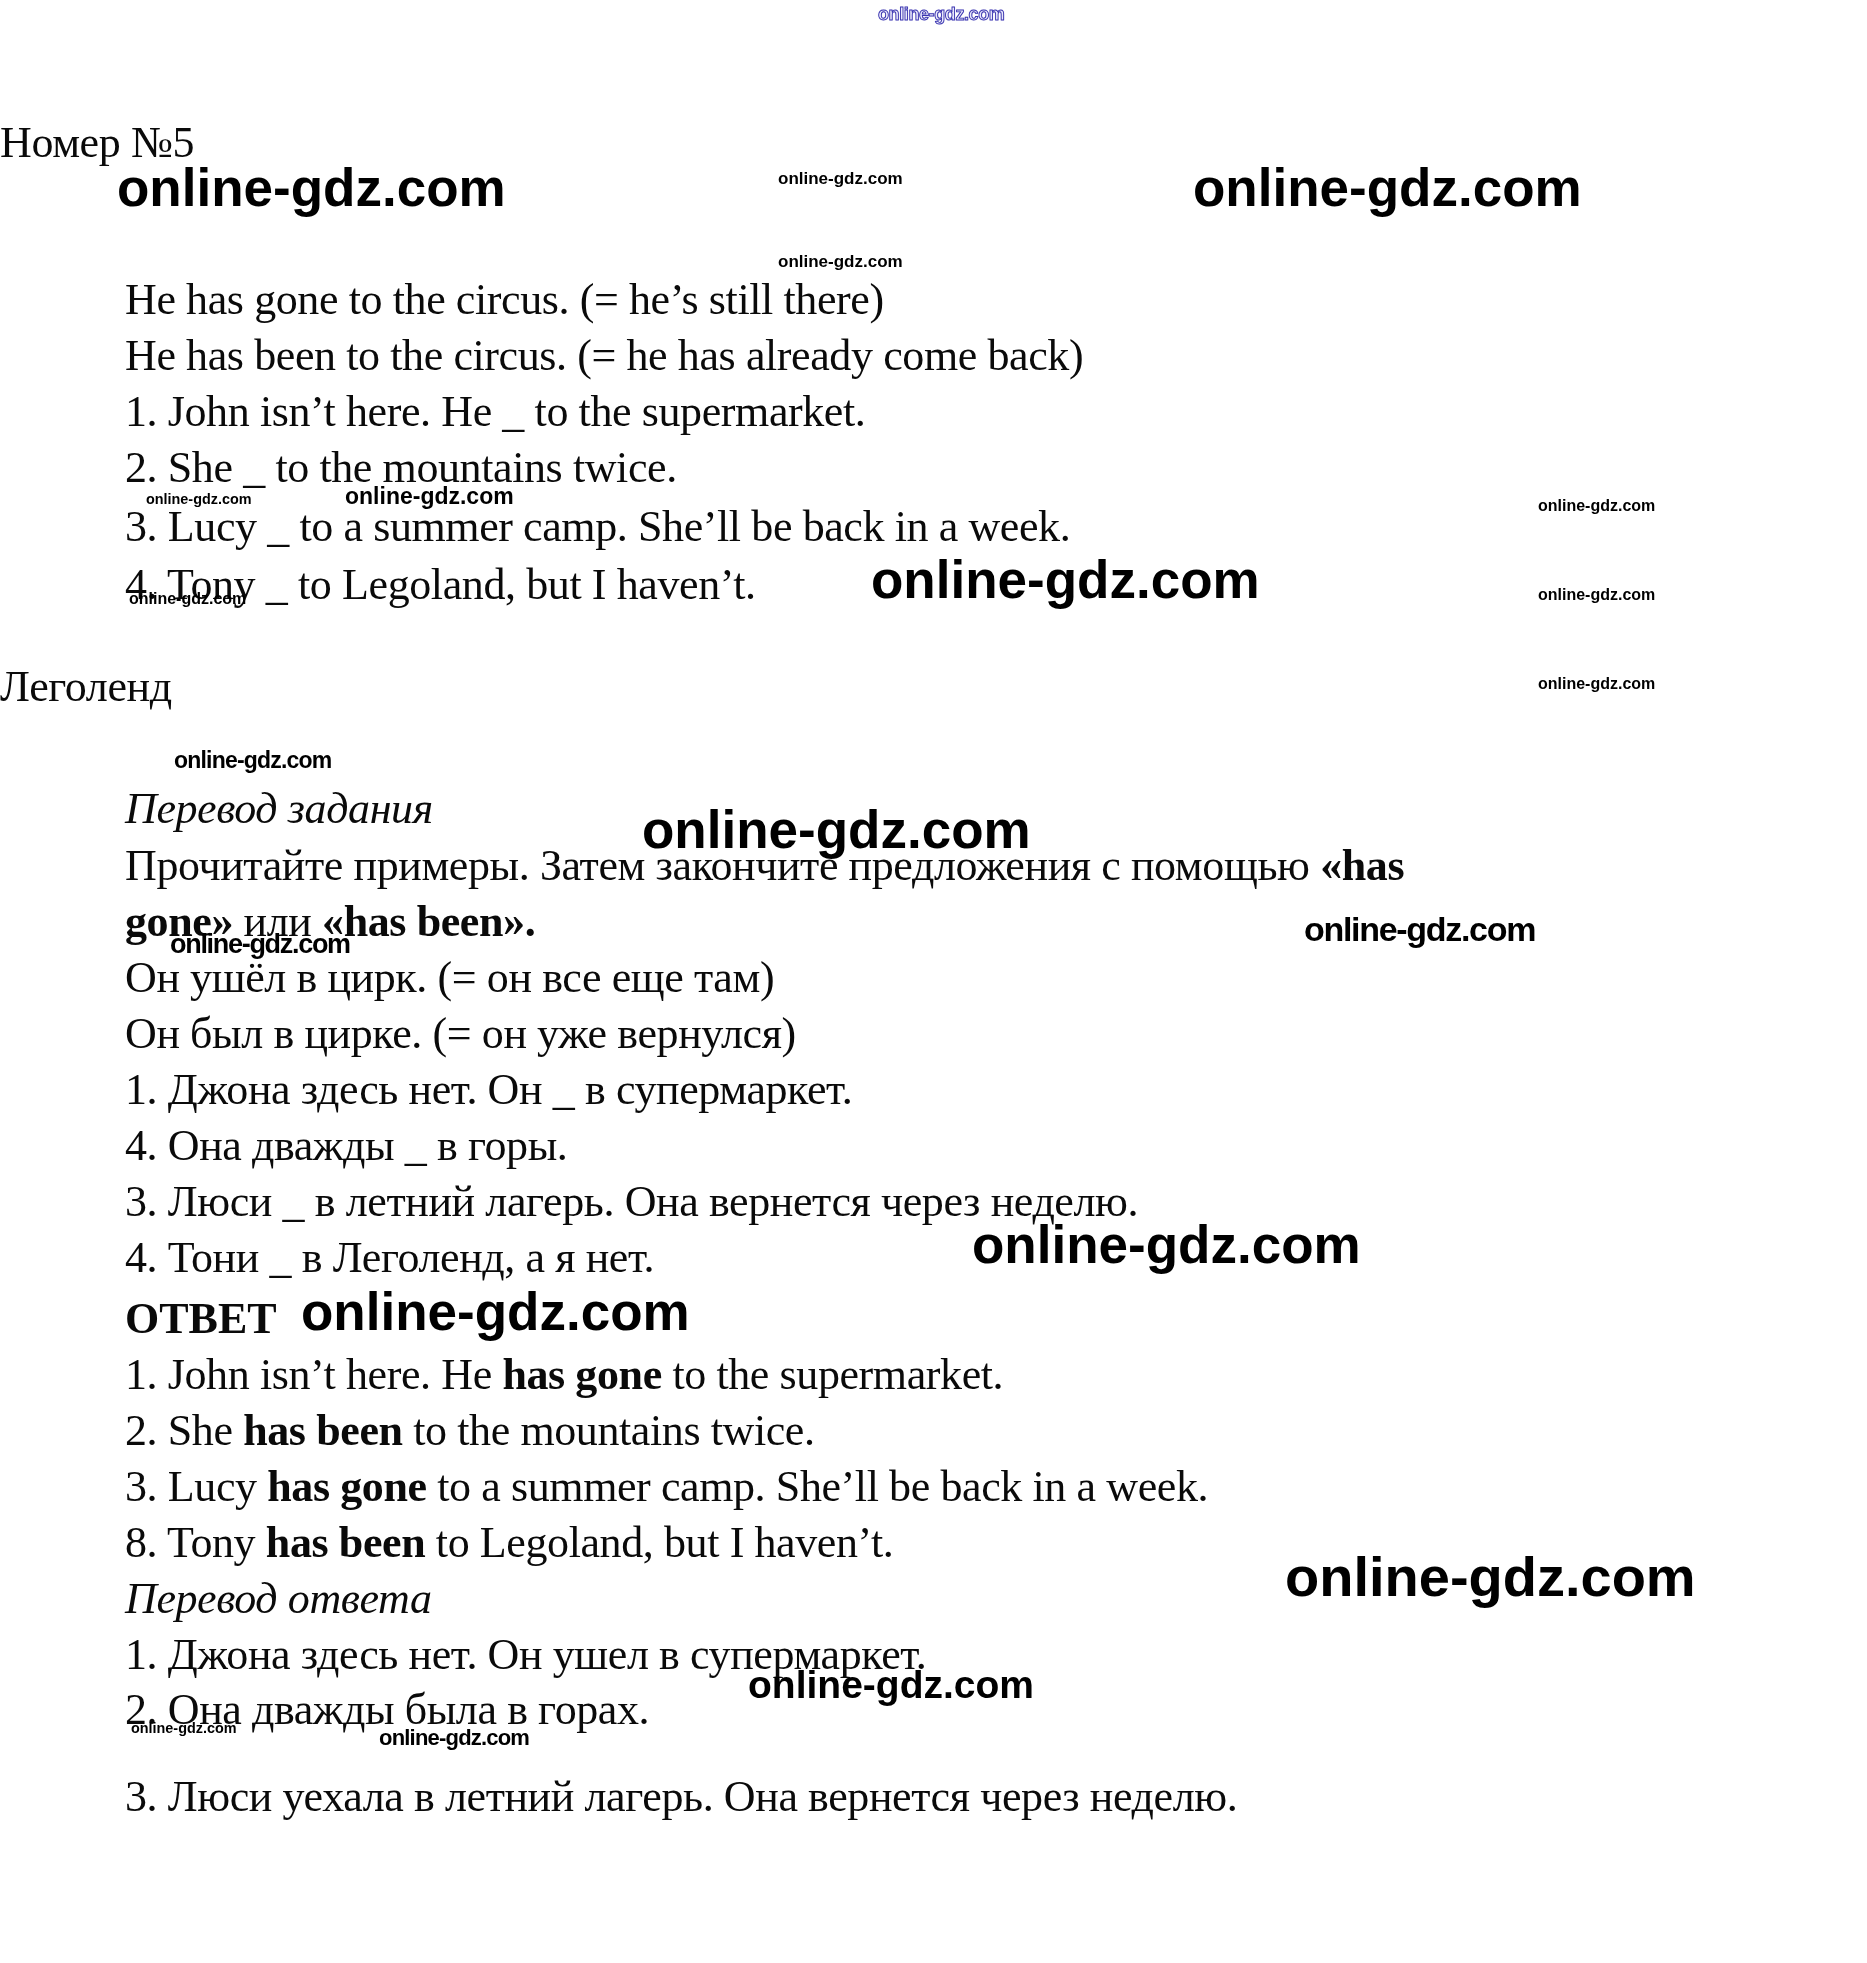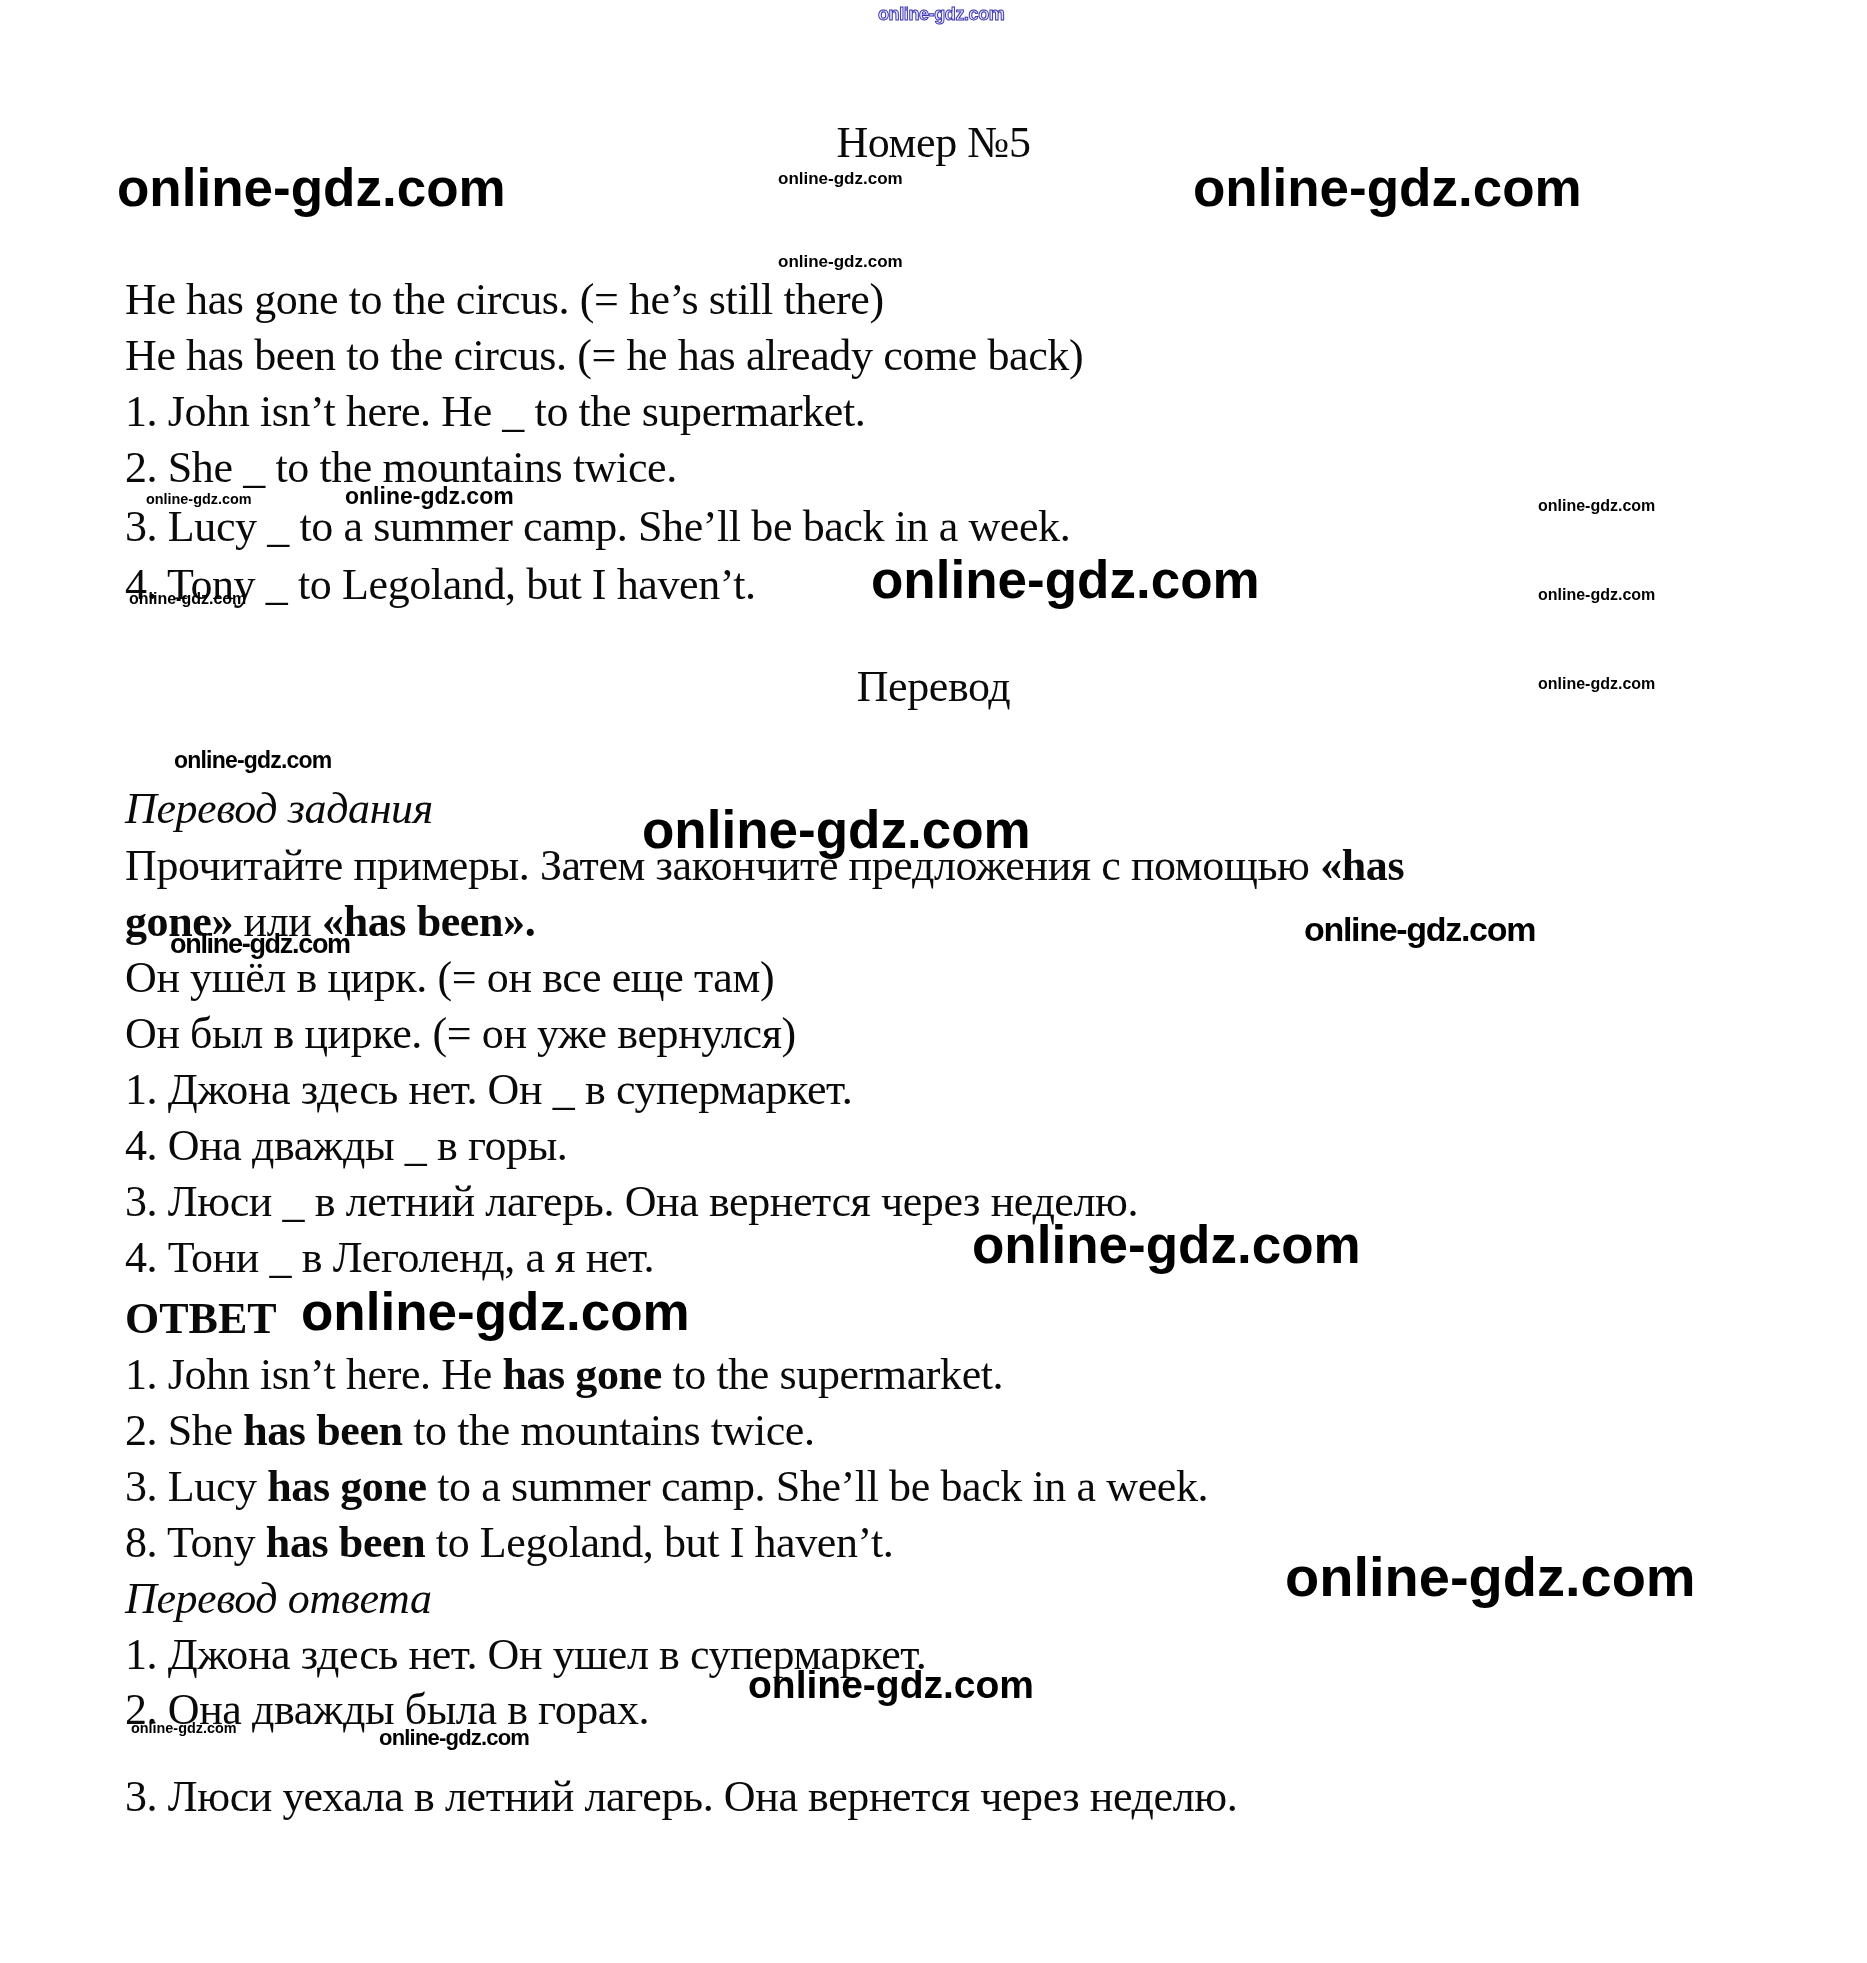--- a/index.html
+++ b/index.html
@@ -10,21 +10,21 @@
     overflow:hidden;
     font-family:"Liberation Serif","DejaVu Serif",serif;
     color:#0a0a0a;
   }
   
   .ln{
     position:absolute;left:125px;
     font-size:44px;line-height:1.08;
     white-space:pre;letter-spacing:-0.4px;
   }
-  .center{left:0;width:1867px;text-align:center;}
+  .center{left:0;width:1867px;text-align:left;}
   .b{font-weight:bold;}
   .hb{font-weight:bold;letter-spacing:0;}
   .itb{font-weight:normal;font-style:italic;}
   
   .wm{
     position:absolute;
     font-family:"Liberation Sans","DejaVu Sans",sans-serif;
     color:#000;white-space:nowrap;line-height:1;
   }
   .wm-blue{
@@ -63,21 +63,21 @@
 
 
   <div class="ln" style="top:276px">He has gone to the circus. (= he’s still there)</div>
   <div class="ln" style="top:332px">He has been to the circus. (= he has already come back)</div>
 
   <div class="ln" style="top:388px">1. John isn’t here. He _ to the supermarket.</div>
   <div class="ln" style="top:444px">2. She _ to the mountains twice.</div>
   <div class="ln" style="top:503px">3. Lucy _ to a summer camp. She’ll be back in a week.</div>
   <div class="ln" style="top:561px">4. Tony _ to Legoland, but I haven’t.</div>
 
-  <div class="ln center" style="top:663px">Перевод</div>
+  <div class="ln center" style="top:663px">Леголенд</div>
 
   <div class="ln itb" style="top:785px">Перевод задания</div>
 
   <div class="ln" style="top:842px"><span>Прочитайте примеры. Затем закончите предложения с помощью </span><span class="b">«has</span></div>
 
   <div class="ln" style="top:898px"><span class="b">gone»</span><span> или </span><span class="b">«has been».</span></div>
 
   <div class="ln" style="top:954px">Он ушёл в цирк. (= он все еще там)</div>
   <div class="ln" style="top:1010px">Он был в цирке. (= он уже вернулся)</div>
 

